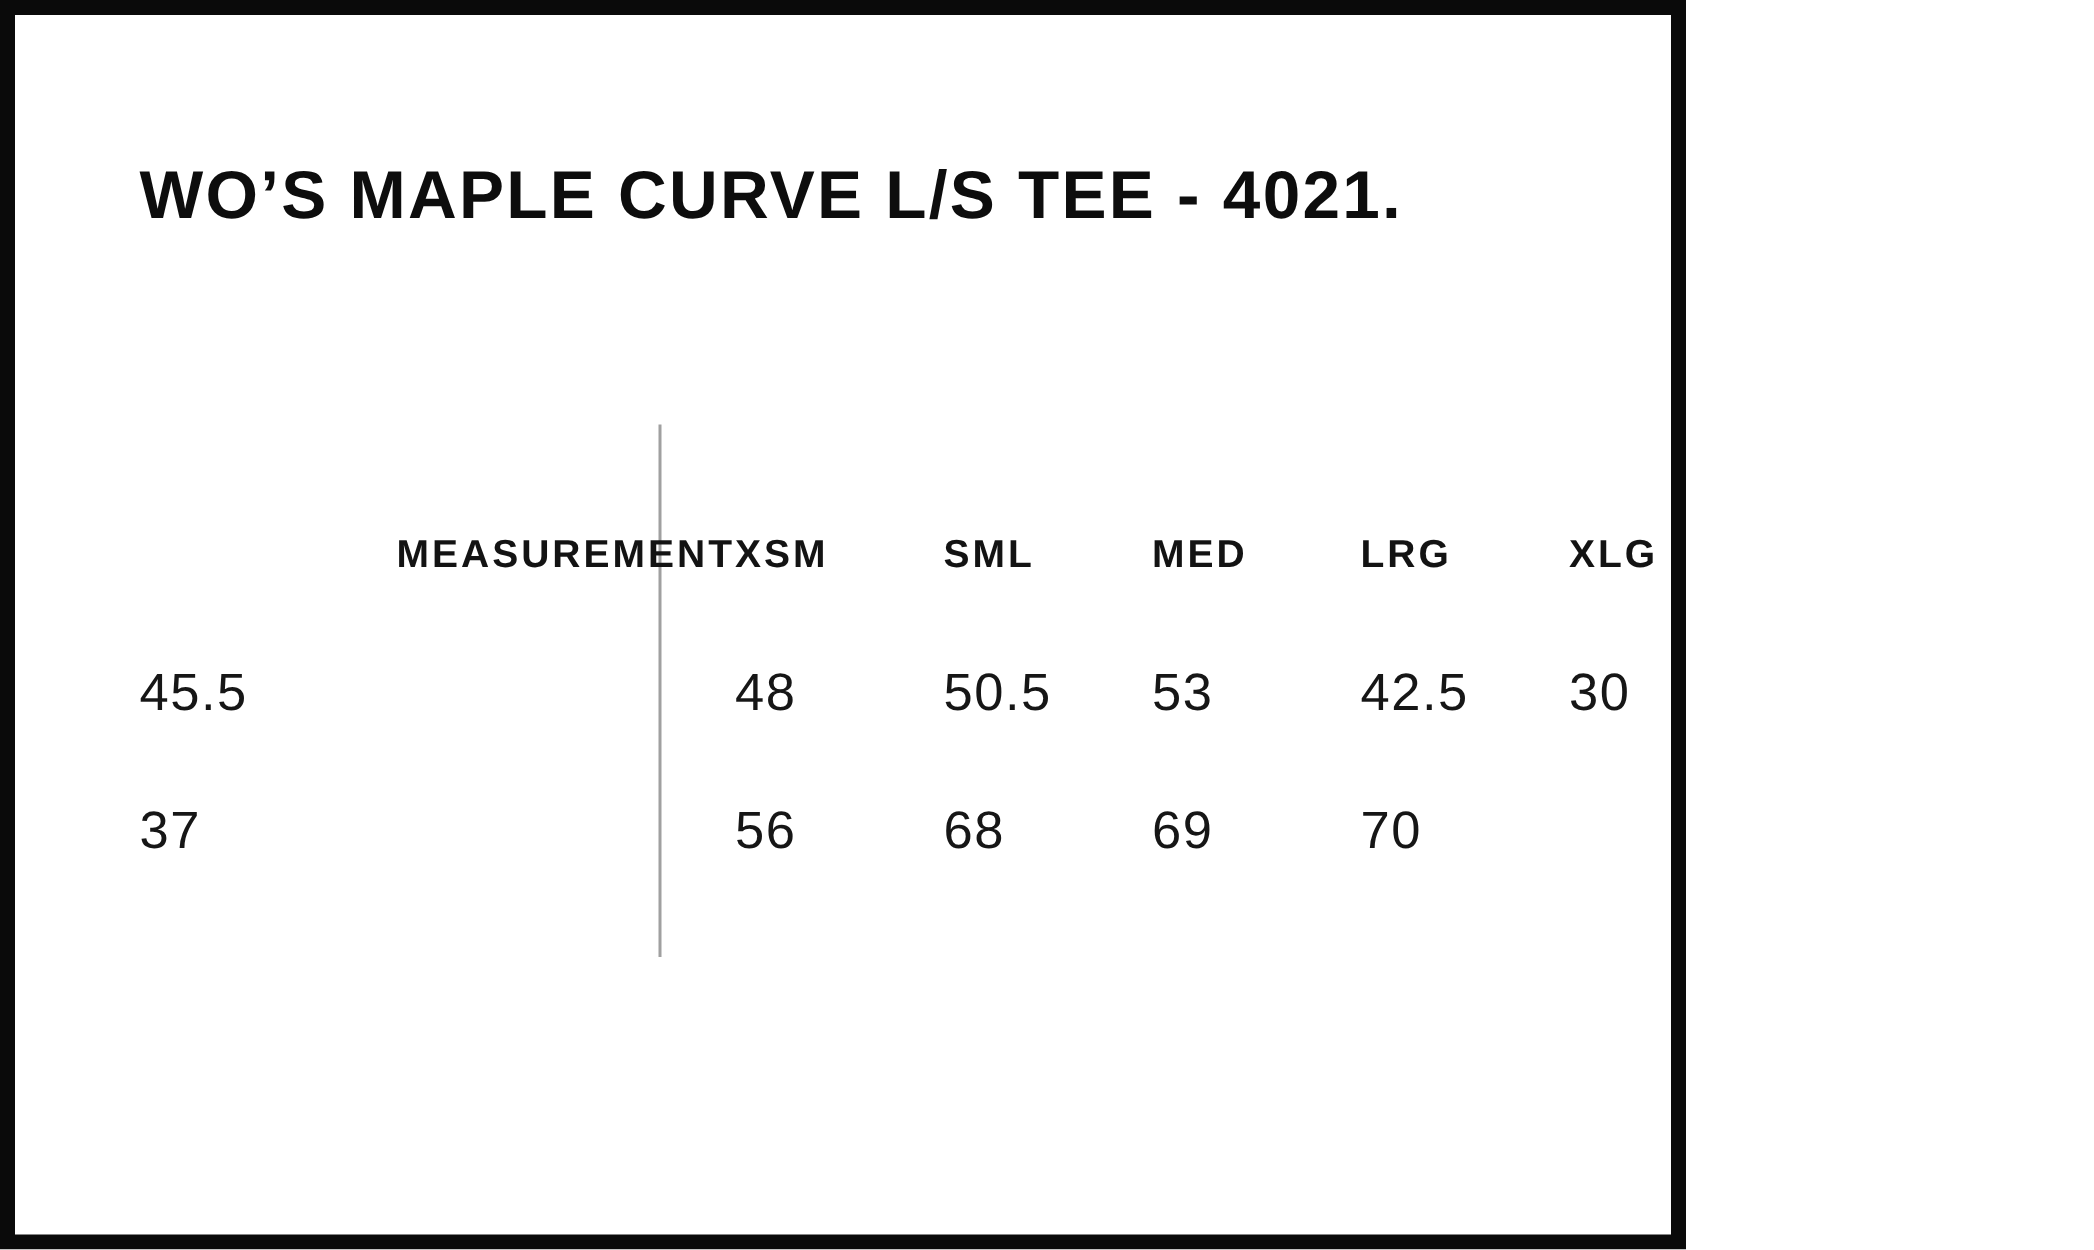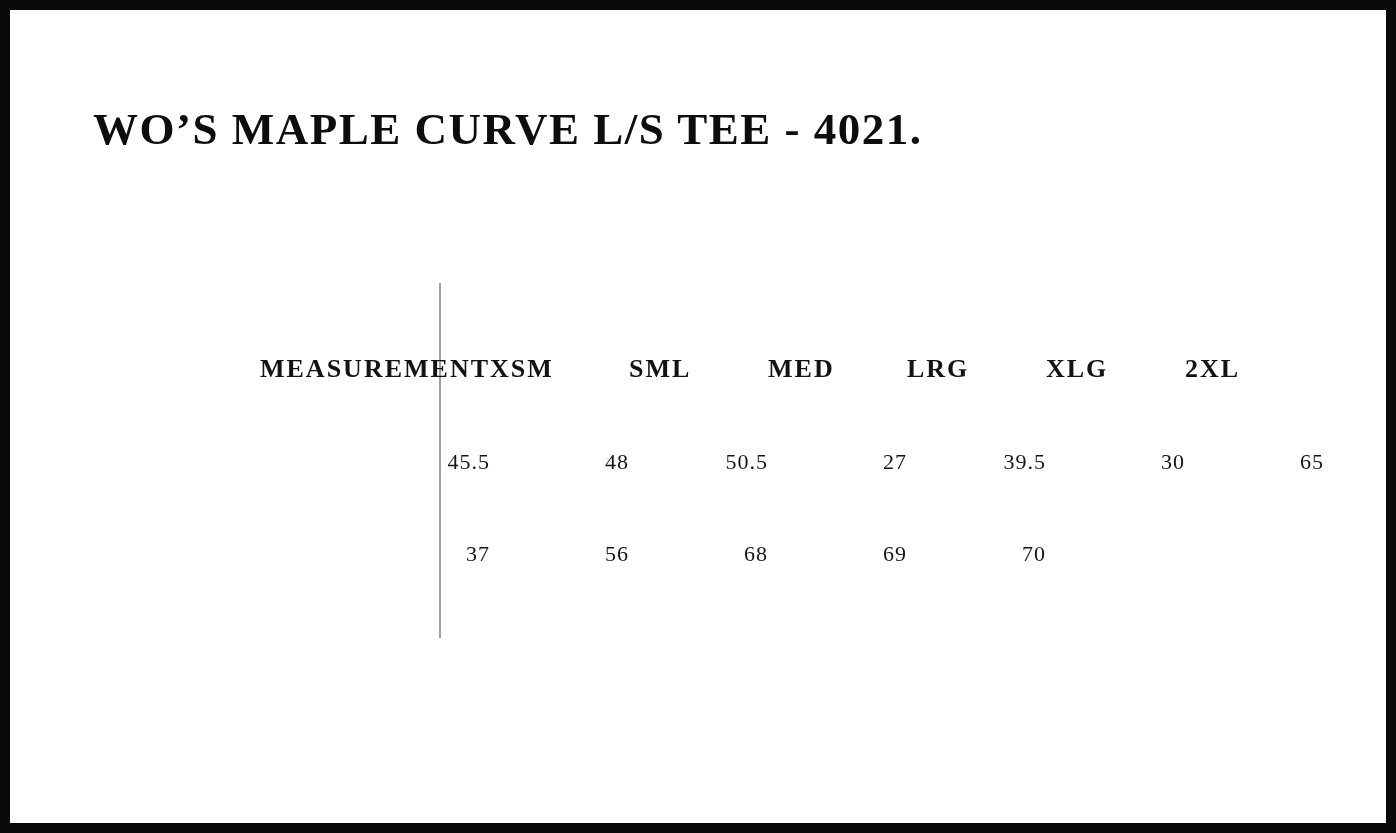--- a/index.html
+++ b/index.html
@@ -2,26 +2,26 @@
 <html><head>
 <meta charset="utf-8">
 <style>
   html, body {
     margin: 0;
     padding: 0;
     background: #ffffff;
   }
   .page {
     position: relative;
-    width: 1396px;
+    width: 1124px;
     height: 833px;
     box-sizing: border-box;
     background: #ffffff;
     border: 10px solid #0a0a0a;
-    font-family: Liberation Serif, serif;
+    font-family: Liberation Sans, sans-serif;
     overflow: hidden;
   }
   
   .title {
     position: absolute;
     left: 83px;
     top: 97px;
     margin: 0;
     font-size: 45px;
     line-height: 45px;
@@ -57,24 +57,24 @@
     letter-spacing: 2px;
     color: #131313;
   }
   .cell.row-label {
     font-size: 27px;
     letter-spacing: 3.5px;
     color: #7c7c7c;
     font-weight: normal;
   }
   .cell.value {
-    font-size: 22px;
+    font-size: 35px;
     letter-spacing: 1px;
     color: #161616;
-    text-align: right;
+    text-align: left;
   }
   .cell.size-head {
     text-align: left;
   }
   .note {
     position: absolute;
     left: 83px;
     top: 703px;
     margin: 0;
     font-size: 25px;
@@ -100,22 +100,22 @@
     <div class="cell head size-head">XSM</div>
     <div class="cell head size-head">SML</div>
     <div class="cell head size-head">MED</div>
     <div class="cell head size-head">LRG</div>
     <div class="cell head size-head">XLG</div>
     <div class="cell head size-head">2XL</div>
 
     <div class="cell value">45.5</div>
     <div class="cell value">48</div>
     <div class="cell value">50.5</div>
-    <div class="cell value">27</div>
-    <div class="cell value">39.5</div>
+    <div class="cell value">53</div>
+    <div class="cell value">42.5</div>
     <div class="cell value">30</div>
 
     <div class="cell value">65</div>
     <div class="cell value">37</div>
     <div class="cell value">56</div>
     <div class="cell value">68</div>
     <div class="cell value">69</div>
     <div class="cell value">70</div>
 
   </div>

